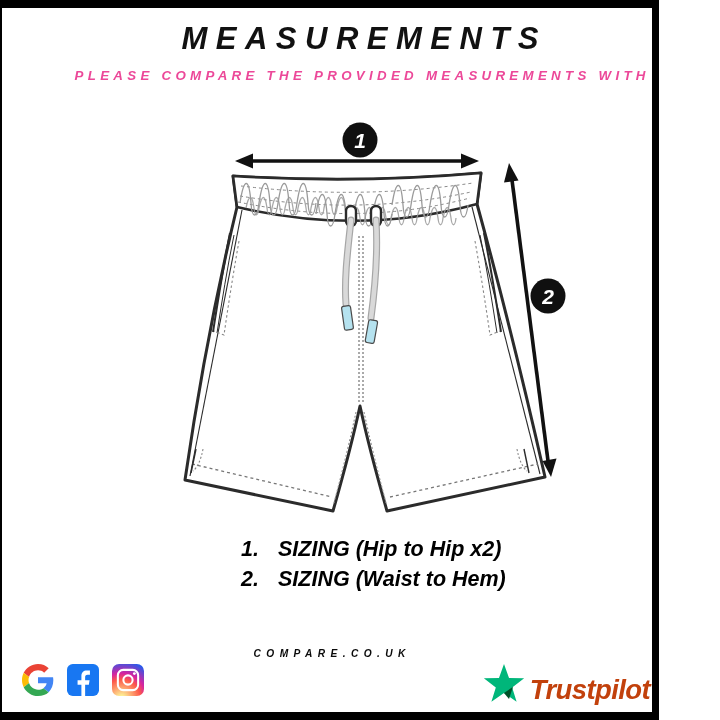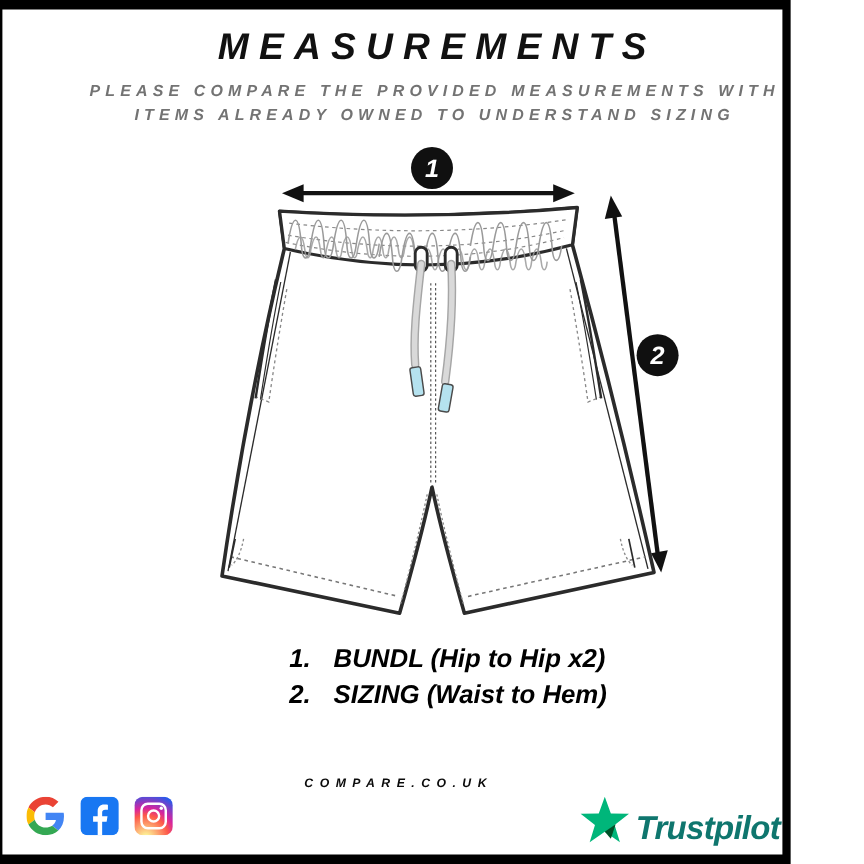--- a/index.html
+++ b/index.html
@@ -8,48 +8,47 @@
     font-family:"Liberation Sans","DejaVu Sans",sans-serif;overflow:hidden;font-style:italic;
   }
   .frame{
     position:absolute;inset:0;pointer-events:none;z-index:50;
     border-top:8px solid #000;border-bottom:8px solid #000;
     border-left:2px solid #000;border-right:7px solid #000;
   }
   
   .header{position:absolute;top:21px;left:0;width:720px;text-align:center;color:#111;}
   .title{font-size:31px;font-weight:bold;letter-spacing:8.5px;text-indent:8.5px;}
-  .subtitle{margin-top:9px;font-size:13.3px;font-weight:bold;letter-spacing:4.3px;text-indent:4.3px;line-height:19.5px;color:#737373;text-align:center;}
+  .subtitle{margin-top:9px;font-size:13.3px;font-weight:bold;letter-spacing:4.3px;text-indent:4.3px;line-height:19.5px;color:#ec4899;text-align:center;}
   
   .diagram{position:absolute;left:0;top:0;width:720px;height:720px;}
   
   .legend{position:absolute;left:241px;top:537px;color:#000;}
   .legend-row{display:flex;margin-bottom:5px;font-size:21.5px;font-weight:bold;}
   .legend-num{width:37px;}
   
   .social{position:absolute;left:22px;top:664px;display:flex;gap:13px;align-items:center;}
   .social svg{display:block;}
   .brand{position:absolute;left:50%;transform:translateX(-50%);top:645px;text-align:center;color:#0a0a0a;white-space:nowrap;}
   .brand-name{font-size:33px;font-weight:bold;letter-spacing:11.5px;text-indent:11.5px;}
   .brand-domain{font-size:10.2px;font-weight:bold;letter-spacing:5.4px;text-indent:5.4px;margin-top:3px;}
   .trustpilot{position:absolute;right:9px;bottom:14px;display:flex;align-items:center;gap:5px;}
-  .trustpilot-label{font-size:27.5px;font-weight:bold;letter-spacing:-0.6px;color:#0f766e;margin-top:14px;}
+  .trustpilot-label{font-size:27.5px;font-weight:bold;letter-spacing:-0.6px;color:#c2410c;margin-top:14px;}
 </style>
 </head>
 <body>
 
 <div class="canvas">
 
   <div class="frame"></div>
 
   <div class="header">
     <div class="title">MEASUREMENTS</div>
     <div class="subtitle">
       <div>PLEASE COMPARE THE PROVIDED MEASUREMENTS WITH</div>
-      <div>ITEMS ALREADY OWNED TO UNDERSTAND SIZING</div>
     </div>
   </div>
 
   <svg class="diagram" viewBox="0 0 720 720">
 
     <g>
       <path d="M233,176 Q357,184 481,173 L477,204 Q513,335 545,477 L387,511 Q369,448 360,406 Q351,448 333,511 L185,480 Q206,335 237,207 Z" fill="#ffffff" stroke="#2b2b2b" stroke-width="3" stroke-linejoin="round"></path>
 
       <path d="M242,210 L190,476" stroke="#2b2b2b" stroke-width="1.1" fill="none"></path>
       <path d="M472,207 L540,474" stroke="#2b2b2b" stroke-width="1.1" fill="none"></path>
@@ -125,21 +124,21 @@
     </g>
     <g>
       <circle cx="548" cy="296" r="17.5" fill="#101010"></circle>
       <text x="548" y="303.5" text-anchor="middle" font-size="21" font-weight="bold" fill="#ffffff" font-family="Liberation Sans, DejaVu Sans, sans-serif">2</text>
     </g>
   </svg>
 
   <div class="legend">
     <div class="legend-row">
       <span class="legend-num">1.</span>
-      <span>BUNDL (Hip to Hip x2)</span>
+      <span>SIZING (Hip to Hip x2)</span>
     </div>
     <div class="legend-row">
       <span class="legend-num">2.</span>
       <span>SIZING (Waist to Hem)</span>
     </div>
   </div>
 
   <div class="social">
     <svg width="32" height="32" viewBox="0 0 48 48">
       <path fill="#EA4335" d="M24 9.5c3.54 0 6.71 1.22 9.21 3.6l6.85-6.85C35.9 2.38 30.47 0 24 0 14.62 0 6.51 5.38 2.56 13.22l7.98 6.19C12.43 13.72 17.74 9.5 24 9.5z"></path>

